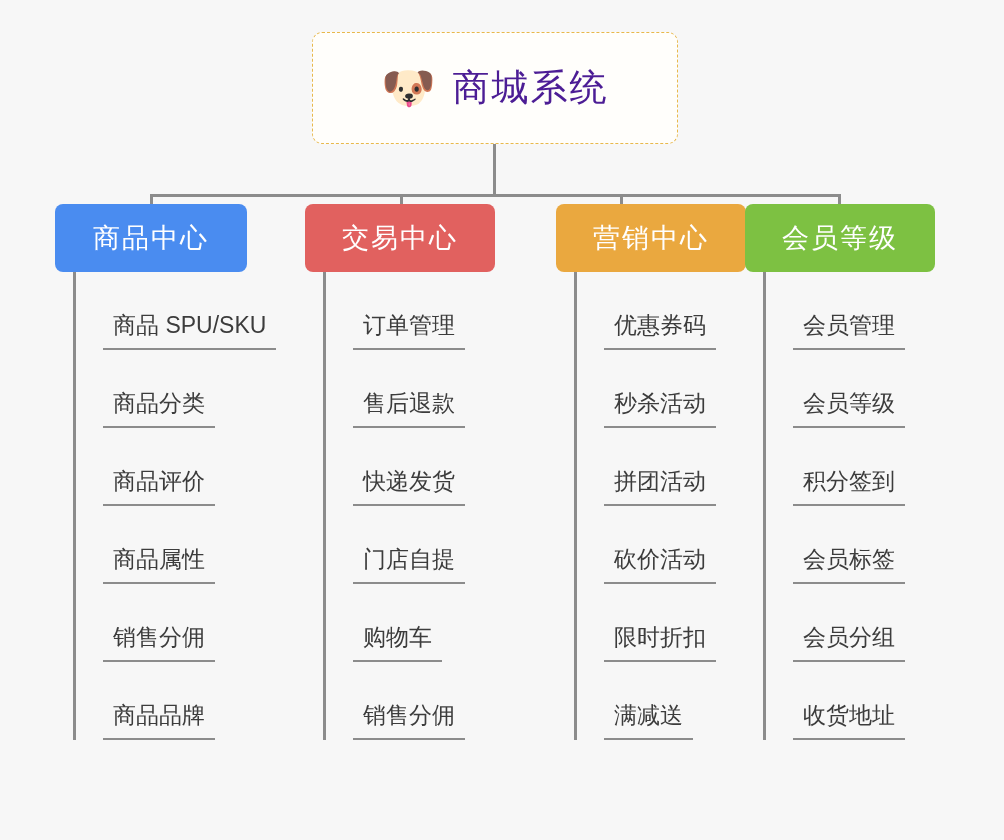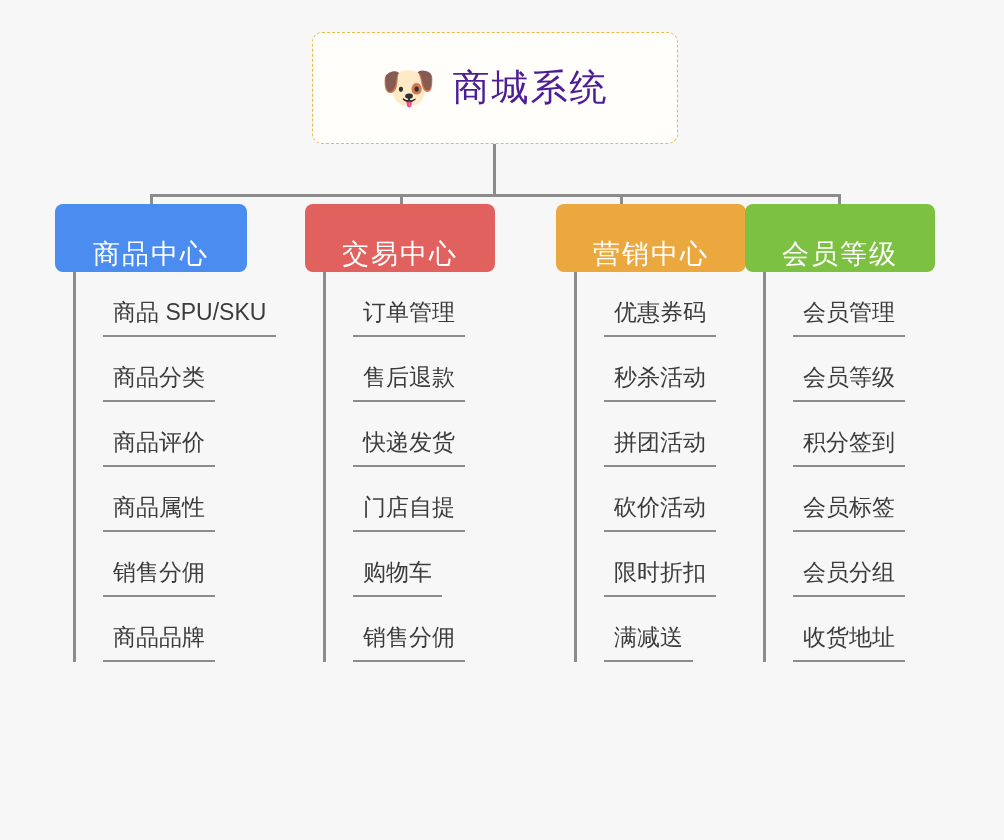--- a/index.html
+++ b/index.html
@@ -55,21 +55,21 @@
 
   
   .branch {
     position: absolute;
     top: 204px;
   }
   .branch-header {
     height: 68px;
     border-radius: 8px;
     display: flex;
-    align-items: flex-end;
+    align-items: center;
     justify-content: center;
     color: #ffffff;
     font-size: 27px;
     letter-spacing: 2px;
     white-space: nowrap;
   }
   .branch-body {
     position: relative;
     margin-left: 18px;
     padding-top: 0;
@@ -77,21 +77,21 @@
   .trunk {
     position: absolute;
     left: 0;
     top: 0;
     bottom: 0;
     width: 3px;
     background: #8c8c8c;
   }
   .leaf {
     position: relative;
-    height: 65px;
+    height: 78px;
     display: flex;
     align-items: flex-end;
     padding-left: 30px;
   }
   .leaf-label {
     display: inline-block;
     font-size: 23px;
     color: #3c3c3c;
     white-space: nowrap;
     padding: 0 10px 7px 10px;

